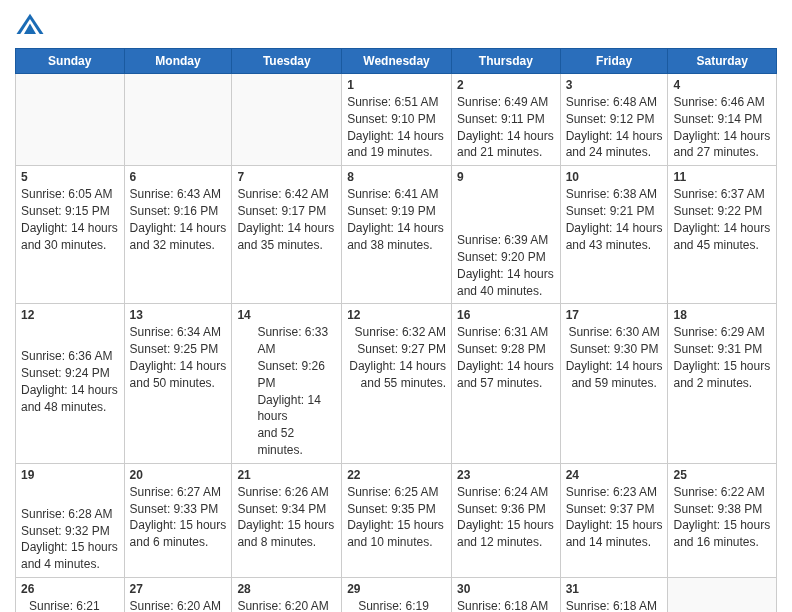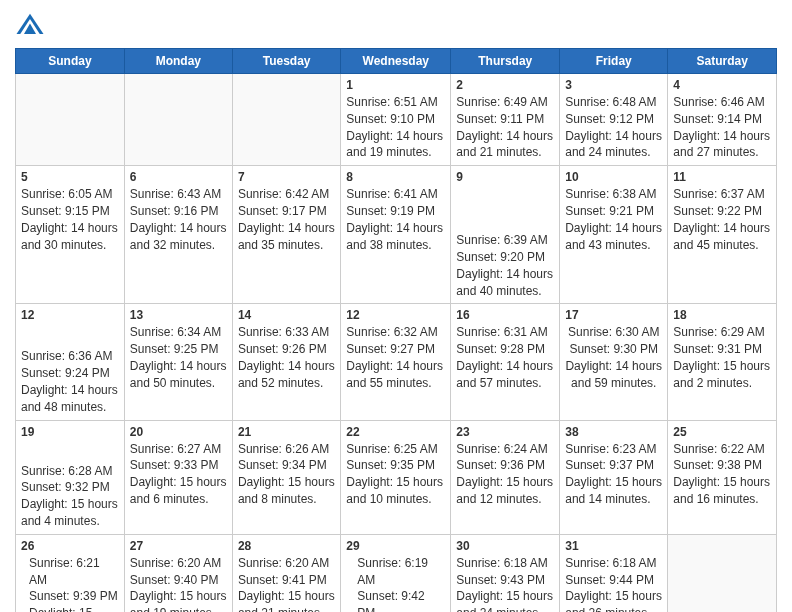--- a/index.html
+++ b/index.html
@@ -225,28 +225,28 @@
           </td>
           <td>
             <span class="day-num">13</span>
             <div class="day-info" style="white-space: pre-line;">Sunrise: 6:34 AM
 Sunset: 9:25 PM
 Daylight: 14 hours
 and 50 minutes.</div>
           </td>
           <td>
             <span class="day-num">14</span>
-            <div class="day-info" style="white-space: pre-line;">Sunrise: 6:33 AM
+            <div class="day-info" style="white-space: pre-line; margin-left: 20px;">Sunrise: 6:33 AM
 Sunset: 9:26 PM
 Daylight: 14 hours
 and 52 minutes.</div>
           </td>
           <td>
             <span class="day-num">12</span>
-            <div class="day-info" style="white-space: pre-line;">Sunrise: 6:32 AM
+            <div class="day-info" style="white-space: pre-line; text-align: right;">Sunrise: 6:32 AM
 Sunset: 9:27 PM
 Daylight: 14 hours
 and 55 minutes.</div>
           </td>
           <td>
             <span class="day-num">16</span>
             <div class="day-info" style="white-space: pre-line;">Sunrise: 6:31 AM
 Sunset: 9:28 PM
 Daylight: 14 hours
 and 57 minutes.</div>
@@ -296,21 +296,21 @@
 and 10 minutes.</div>
           </td>
           <td>
             <span class="day-num">23</span>
             <div class="day-info" style="white-space: pre-line;">Sunrise: 6:24 AM
 Sunset: 9:36 PM
 Daylight: 15 hours
 and 12 minutes.</div>
           </td>
           <td>
-            <span class="day-num">38</span>
+            <span class="day-num">24</span>
             <div class="day-info" style="white-space: pre-line;">Sunrise: 6:23 AM
 Sunset: 9:37 PM
 Daylight: 15 hours
 and 14 minutes.</div>
           </td>
           <td>
             <span class="day-num">25</span>
             <div class="day-info" style="white-space: pre-line;">Sunrise: 6:22 AM
 Sunset: 9:38 PM
 Daylight: 15 hours

